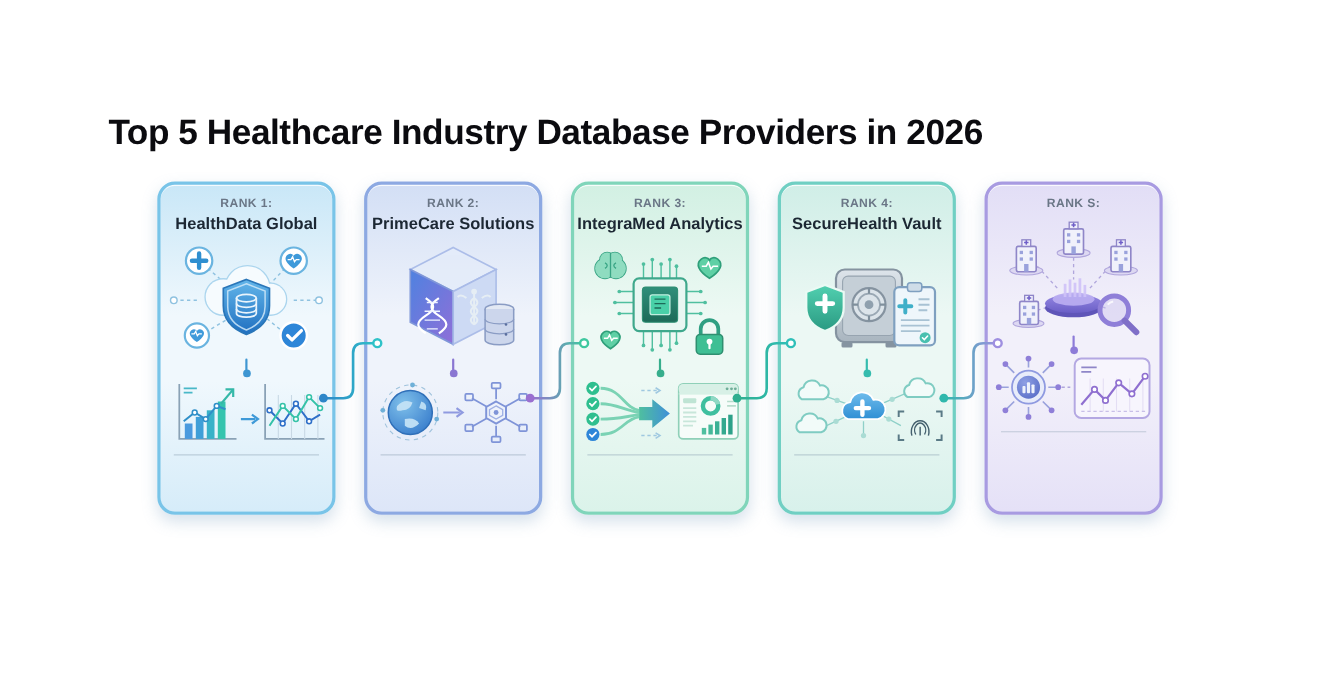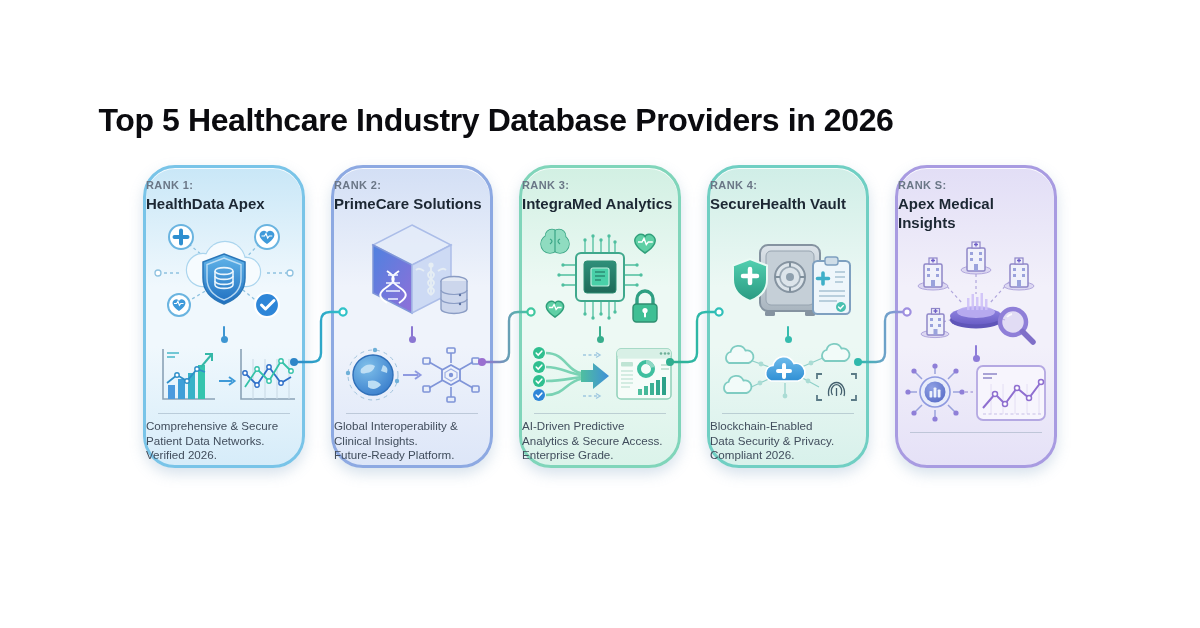--- a/index.html
+++ b/index.html
@@ -8,25 +8,25 @@
     background:#ffffff;font-family:"Liberation Sans",sans-serif;
   }
   .title{
     position:absolute;top:88px;left:0;width:964px;text-align:center;
     font-size:32px;font-weight:800;color:#0b0b0f;letter-spacing:-0.4px;margin:14px;
   }
   .cards{
     position:absolute;top:165px;left:143px;display:flex;gap:26px;
   }
   .card{
-    box-sizing:border-box;width:162px;height:303px;border-radius:32px;
+    box-sizing:border-box;width:162px;height:303px;border-radius:16px;
     border:3px solid var(--border,#9cc);
     background:linear-gradient(180deg,var(--bg-top,#eef) 0%,var(--bg-mid,#fff) 40%,var(--bg-mid,#fff) 60%,var(--bg-bottom,#eef) 100%);
     box-shadow:0 6px 14px rgba(110,150,185,0.28), inset 0 1px 0 rgba(255,255,255,0.8);
-    text-align:left;position:relative;padding-top:11px;
+    text-align:center;position:relative;padding-top:11px;
   }
   .rank{
     font-size:11px;font-weight:600;color:#6a7686;letter-spacing:0.4px;line-height:13px;
   }
   .name{
     margin:2px 0 0 0;font-size:15px;font-weight:700;color:#1c2733;line-height:19px;
   }
   .main-art{width:150px;height:112px;margin:4px auto 0 auto;}
   .vconn{height:17px;position:relative;margin-top:-3px;}
   .vline{position:absolute;left:50%;top:0;width:2px;height:11px;margin-left:-1px;background:var(--accent,#48a);border-radius:1px;}
@@ -40,21 +40,21 @@
 </style>
 </head>
 <body>
 
 <h1 class="title">Top 5 Healthcare Industry Database Providers in 2026</h1>
 
 <div class="cards">
 
   <section class="card" style="--border: #79c4e8; --bg-top: #c9e7f7; --bg-mid: #f0f8fd; --bg-bottom: #d6ecf9; --accent: #3e96d2;">
     <div class="rank">RANK 1:</div>
-    <h2 class="name">HealthData Apex</h2>
+    <h2 class="name">HealthData Global</h2>
     <div class="main-art">
       <svg viewBox="0 0 150 112" width="150" height="112">
         <defs>
           <linearGradient id="c1sh" x1="0" y1="0" x2="0" y2="1">
             <stop offset="0" stop-color="#63b6ea"></stop>
               <stop offset="1" stop-color="#1f6fc0"></stop>
           </linearGradient>
         </defs>
         <g stroke="#8fc2e0" stroke-width="1.3" stroke-dasharray="3 3" fill="none">
           <path d="M40 27 L62 46"></path>
@@ -132,25 +132,20 @@
         </g>
         <g fill="#ffffff" stroke="#35c2a8" stroke-width="1.4">
           <circle cx="108" cy="26" r="2.2"></circle>
             <circle cx="120" cy="38" r="2.2"></circle>
             <circle cx="132" cy="18" r="2.2"></circle>
             <circle cx="142" cy="28" r="2.2"></circle>
         </g>
       </svg>
     </div>
     <hr class="divider">
-    <p class="desc">
-      <span>Comprehensive &amp; Secure</span>
-        <span>Patient Data Networks.</span>
-        <span>Verified 2026.</span>
-    </p>
   </section>
 
   <section class="card" style="--border: #8da9e2; --bg-top: #d3dff5; --bg-mid: #eff3fb; --bg-bottom: #dde6f8; --accent: #8a76d2;">
     <div class="rank">RANK 2:</div>
     <h2 class="name">PrimeCare Solutions</h2>
     <div class="main-art">
       <svg viewBox="0 0 150 112" width="150" height="112">
         <defs>
           <linearGradient id="c2face" x1="0" y1="0" x2="1" y2="1">
             <stop offset="0" stop-color="#4f82e0"></stop>
@@ -211,25 +206,20 @@
             <rect x="135" y="15" width="7" height="6" rx="1"></rect>
           <rect x="86" y="43" width="7" height="6" rx="1"></rect>
             <rect x="135" y="43" width="7" height="6" rx="1"></rect>
         </g>
         <polygon points="114,22 123,27 123,37 114,42 105,37 105,27" fill="#eef2fb" stroke="#7f94d8" stroke-width="1.8"></polygon>
         <polygon points="114,26 120,29.5 120,34.5 114,38 108,34.5 108,29.5" fill="none" stroke="#9fb0e4" stroke-width="1.2"></polygon>
         <circle cx="114" cy="32" r="2.2" fill="#7f94d8"></circle>
       </svg>
     </div>
     <hr class="divider">
-    <p class="desc">
-      <span>Global Interoperability &amp;</span>
-        <span>Clinical Insights.</span>
-        <span>Future-Ready Platform.</span>
-    </p>
   </section>
 
   <section class="card" style="--border: #80d5ba; --bg-top: #d2f0e3; --bg-mid: #edf9f4; --bg-bottom: #dbf3ea; --accent: #37ae8c;">
     <div class="rank">RANK 3:</div>
     <h2 class="name">IntegraMed Analytics</h2>
     <div class="main-art">
       <svg viewBox="0 0 150 112" width="150" height="112">
         <defs>
           <linearGradient id="c3chip" x1="0" y1="0" x2="0" y2="1">
             <stop offset="0" stop-color="#2f8f7a"></stop>
@@ -330,25 +320,20 @@
         <path d="M121 19 a7 7 0 0 1 6.8 5.4" stroke="#8fd8c4" stroke-width="4" fill="none"></path>
         <path d="M136 22 h8 M136 26 h8" stroke="#b8dccc" stroke-width="1.5"></path>
         <rect x="113" y="46" width="4" height="6" fill="#4fbf9f"></rect>
           <rect x="119" y="43" width="4" height="9" fill="#45b899"></rect>
           <rect x="125" y="40" width="4" height="12" fill="#3cb195"></rect>
           <rect x="131" y="37" width="4" height="15" fill="#34a98f"></rect>
           <rect x="137" y="34" width="4" height="18" fill="#2da189"></rect>
       </svg>
     </div>
     <hr class="divider">
-    <p class="desc">
-      <span>AI-Driven Predictive</span>
-        <span>Analytics &amp; Secure Access.</span>
-        <span>Enterprise Grade.</span>
-    </p>
   </section>
 
   <section class="card" style="--border: #70cfc3; --bg-top: #d0eee7; --bg-mid: #ecf8f4; --bg-bottom: #d8f1eb; --accent: #35bcae;">
     <div class="rank">RANK 4:</div>
     <h2 class="name">SecureHealth Vault</h2>
     <div class="main-art">
       <svg viewBox="0 0 150 112" width="150" height="112">
         <defs>
           <linearGradient id="c4vault" x1="0" y1="0" x2="0" y2="1">
             <stop offset="0" stop-color="#dde4ea"></stop>
@@ -411,30 +396,24 @@
           <path d="M104 36 v-5 h5 M138 31 h5 v5 M104 52 v5 h5 M143 52 v5 h-5"></path>
         </g>
         <g stroke="#44606e" stroke-width="1.3" fill="none">
           <path d="M116 53 a8 10 0 1 1 15 0"></path>
           <path d="M119.5 52 a5 6.5 0 1 1 8 0"></path>
           <path d="M123.5 45 v8"></path>
         </g>
       </svg>
     </div>
     <hr class="divider">
-    <p class="desc">
-      <span>Blockchain-Enabled</span>
-        <span>Data Security &amp; Privacy.</span>
-        <span>Compliant 2026.</span>
-    </p>
   </section>
 
   <section class="card" style="--border: #a89be1; --bg-top: #e2def6; --bg-mid: #f2f0fa; --bg-bottom: #e5e1f7; --accent: #8d7bd8;">
     <div class="rank">RANK S:</div>
-    <h2 class="name">Apex Medical Insights</h2>
     <div class="main-art">
       <svg viewBox="0 0 150 112" width="150" height="112">
         <defs>
           <linearGradient id="c5plat" x1="0" y1="0" x2="0" y2="1">
             <stop offset="0" stop-color="#9487e2"></stop>
               <stop offset="1" stop-color="#6a5ec6"></stop>
           </linearGradient>
         </defs>
         <g stroke="#b0a6dc" stroke-width="1.2" stroke-dasharray="3 3" fill="none">
           <path d="M42 46 L62 68"></path>

